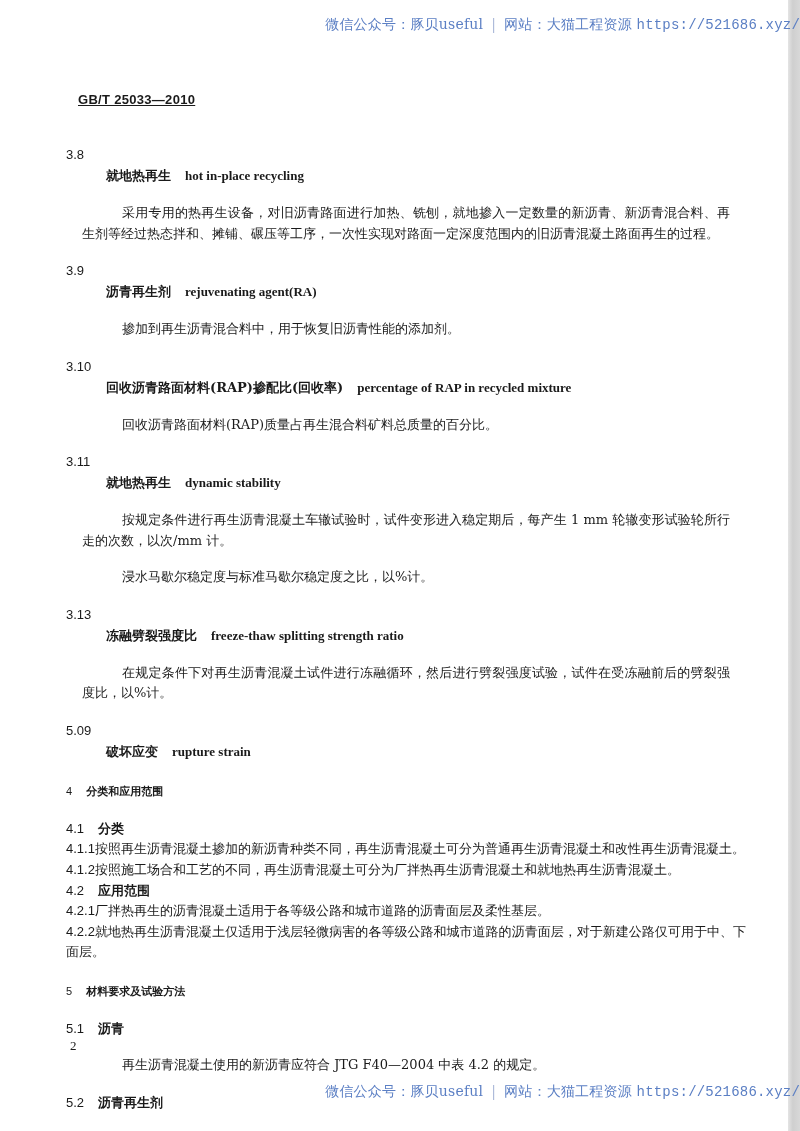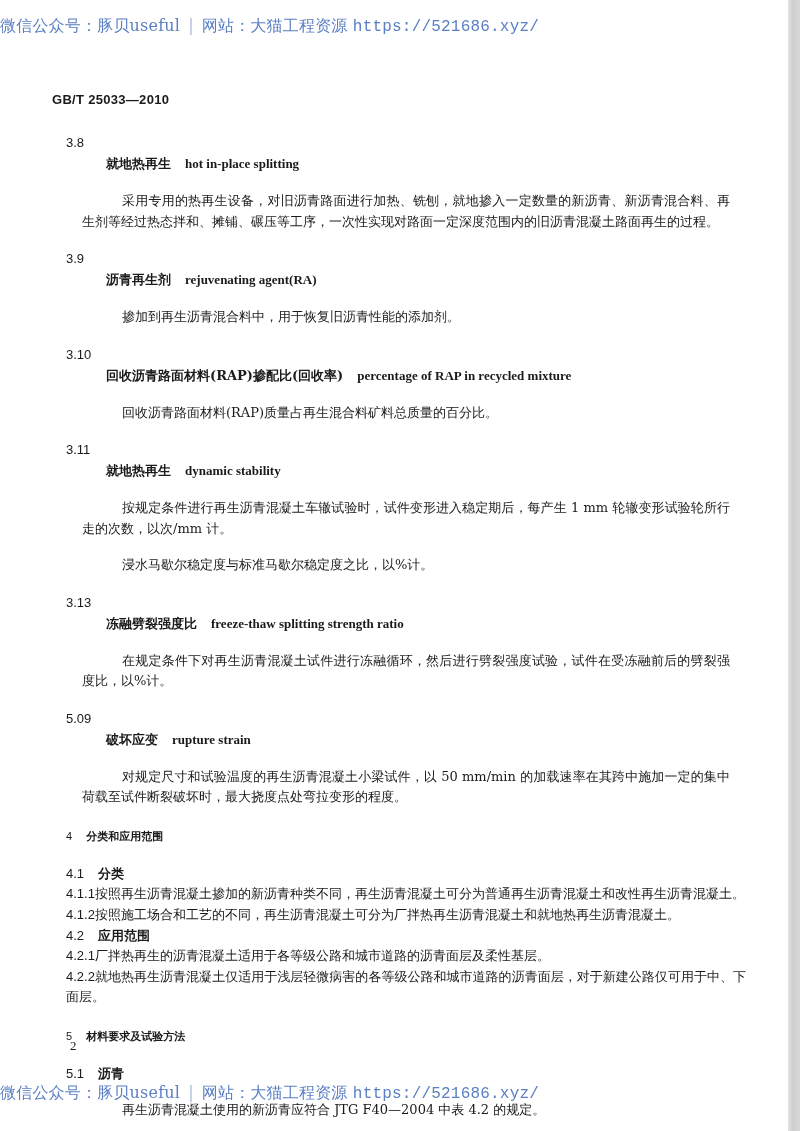--- a/index.html
+++ b/index.html
@@ -7,41 +7,41 @@
       width: 800px; height: 1131px; position: relative; overflow: hidden;
       background: #ffffff;
       font-family: "DejaVu Serif", "Liberation Serif", serif;
       color: #1a1a1a;
     }
     .scan-edge {
       position: absolute; top: 0; right: 0; width: 12px; height: 1131px;
       background: linear-gradient(to right, #e4e4e4, #cfcfcf 40%, #d8d8d8);
     }
     .watermark {
-      position: absolute; left: 0; width: 800px; text-align: left;
+      position: absolute; left: 0; width: 800px; text-align: right;
       font-family: "DejaVu Serif", "Liberation Serif", serif;
-      font-size: 16px; color: #5b7fc4; letter-spacing: 0.2px;
+      font-size: 14px; color: #5b7fc4; letter-spacing: 0.2px;
     }
     .watermark .mono { font-family: "Liberation Mono", "DejaVu Sans Mono", monospace; }
     .watermark .sep { color: #aab8d8; margin: 0 8px; }
     .wm-top { top: 16px; }
     .wm-bottom { top: 1083px; }
 
     .std-code {
-      position: absolute; left: 52px; top: 92px;
+      position: absolute; left: 78px; top: 92px;
       font-family: "Liberation Sans", "DejaVu Sans", sans-serif;
-      font-weight: bold; font-size: 13px; letter-spacing: 0.3px;
+      font-weight: bold; font-size: 13px; letter-spacing: 0.3px; text-decoration: underline;
     }
     .content {
       position: absolute; left: 66px; top: 132px; width: 680px;
       font-size: 13px; line-height: 20.5px;
     }
     .num {
       font-family: "Liberation Sans", "DejaVu Sans", sans-serif;
-      font-size: 13px; display: block; height: 21px; line-height: 21px;
+      font-size: 13px; display: block; height: 21px; line-height: 21px; margin-top: 12px;
     }
     .term {
       display: block; padding-left: 40px; height: 22px; line-height: 22px;
       font-weight: bold;
     }
     .term .en { font-family: "Liberation Serif", serif; font-weight: bold; margin-left: 14px; }
     .para { display: block; text-indent: 40px; text-align: justify; margin: 16px; }
     .h1 {
       display: block; margin-top: 18px; margin-bottom: 16px;
       font-family: "DejaVu Sans", "Liberation Sans", sans-serif; font-weight: bold; font-size: 11px;
@@ -67,21 +67,21 @@
   <span>微信公众号：豚贝useful</span><span class="sep">|</span><span>网站：大猫工程资源</span>
   <span class="mono">https://521686.xyz/</span>
 </div>
 
 <div class="std-code">GB/T 25033—2010</div>
 
 <div class="content">
 
   <div>
     <span class="num">3.8</span>
-    <span class="term"><span>就地热再生</span><span class="en">hot in-place splitting</span></span>
+    <span class="term"><span>就地热再生</span><span class="en">hot in-place recycling</span></span>
     <p class="para">采用专用的热再生设备，对旧沥青路面进行加热、铣刨，就地掺入一定数量的新沥青、新沥青混合料、再生剂等经过热态拌和、摊铺、碾压等工序，一次性实现对路面一定深度范围内的旧沥青混凝土路面再生的过程。</p>
   </div>
 
   <div>
     <span class="num">3.9</span>
     <span class="term"><span>沥青再生剂</span><span class="en">rejuvenating agent(RA)</span></span>
     <p class="para">掺加到再生沥青混合料中，用于恢复旧沥青性能的添加剂。</p>
   </div>
 
   <div>
@@ -102,21 +102,20 @@
 
   <div>
     <span class="num">3.13</span>
     <span class="term"><span>冻融劈裂强度比</span><span class="en">freeze-thaw splitting strength ratio</span></span>
     <p class="para">在规定条件下对再生沥青混凝土试件进行冻融循环，然后进行劈裂强度试验，试件在受冻融前后的劈裂强度比，以%计。</p>
   </div>
 
   <div>
     <span class="num">5.09</span>
     <span class="term"><span>破坏应变</span><span class="en">rupture strain</span></span>
-    <p class="para">对规定尺寸和试验温度的再生沥青混凝土小梁试件，以 50 mm/min 的加载速率在其跨中施加一定的集中荷载至试件断裂破坏时，最大挠度点处弯拉变形的程度。</p>
   </div>
 
   <span class="h1"><span class="n">4</span><span>分类和应用范围</span></span>
 
   <span class="h2"><span class="n">4.1</span><span>分类</span></span>
   <span class="clause"><span class="n">4.1.1</span><span>按照再生沥青混凝土掺加的新沥青种类不同，再生沥青混凝土可分为普通再生沥青混凝土和改性再生沥青混凝土。</span></span>
   <span class="clause"><span class="n">4.1.2</span><span>按照施工场合和工艺的不同，再生沥青混凝土可分为厂拌热再生沥青混凝土和就地热再生沥青混凝土。</span></span>
 
   <span class="h2"><span class="n">4.2</span><span>应用范围</span></span>
   <span class="clause"><span class="n">4.2.1</span><span>厂拌热再生的沥青混凝土适用于各等级公路和城市道路的沥青面层及柔性基层。</span></span>

